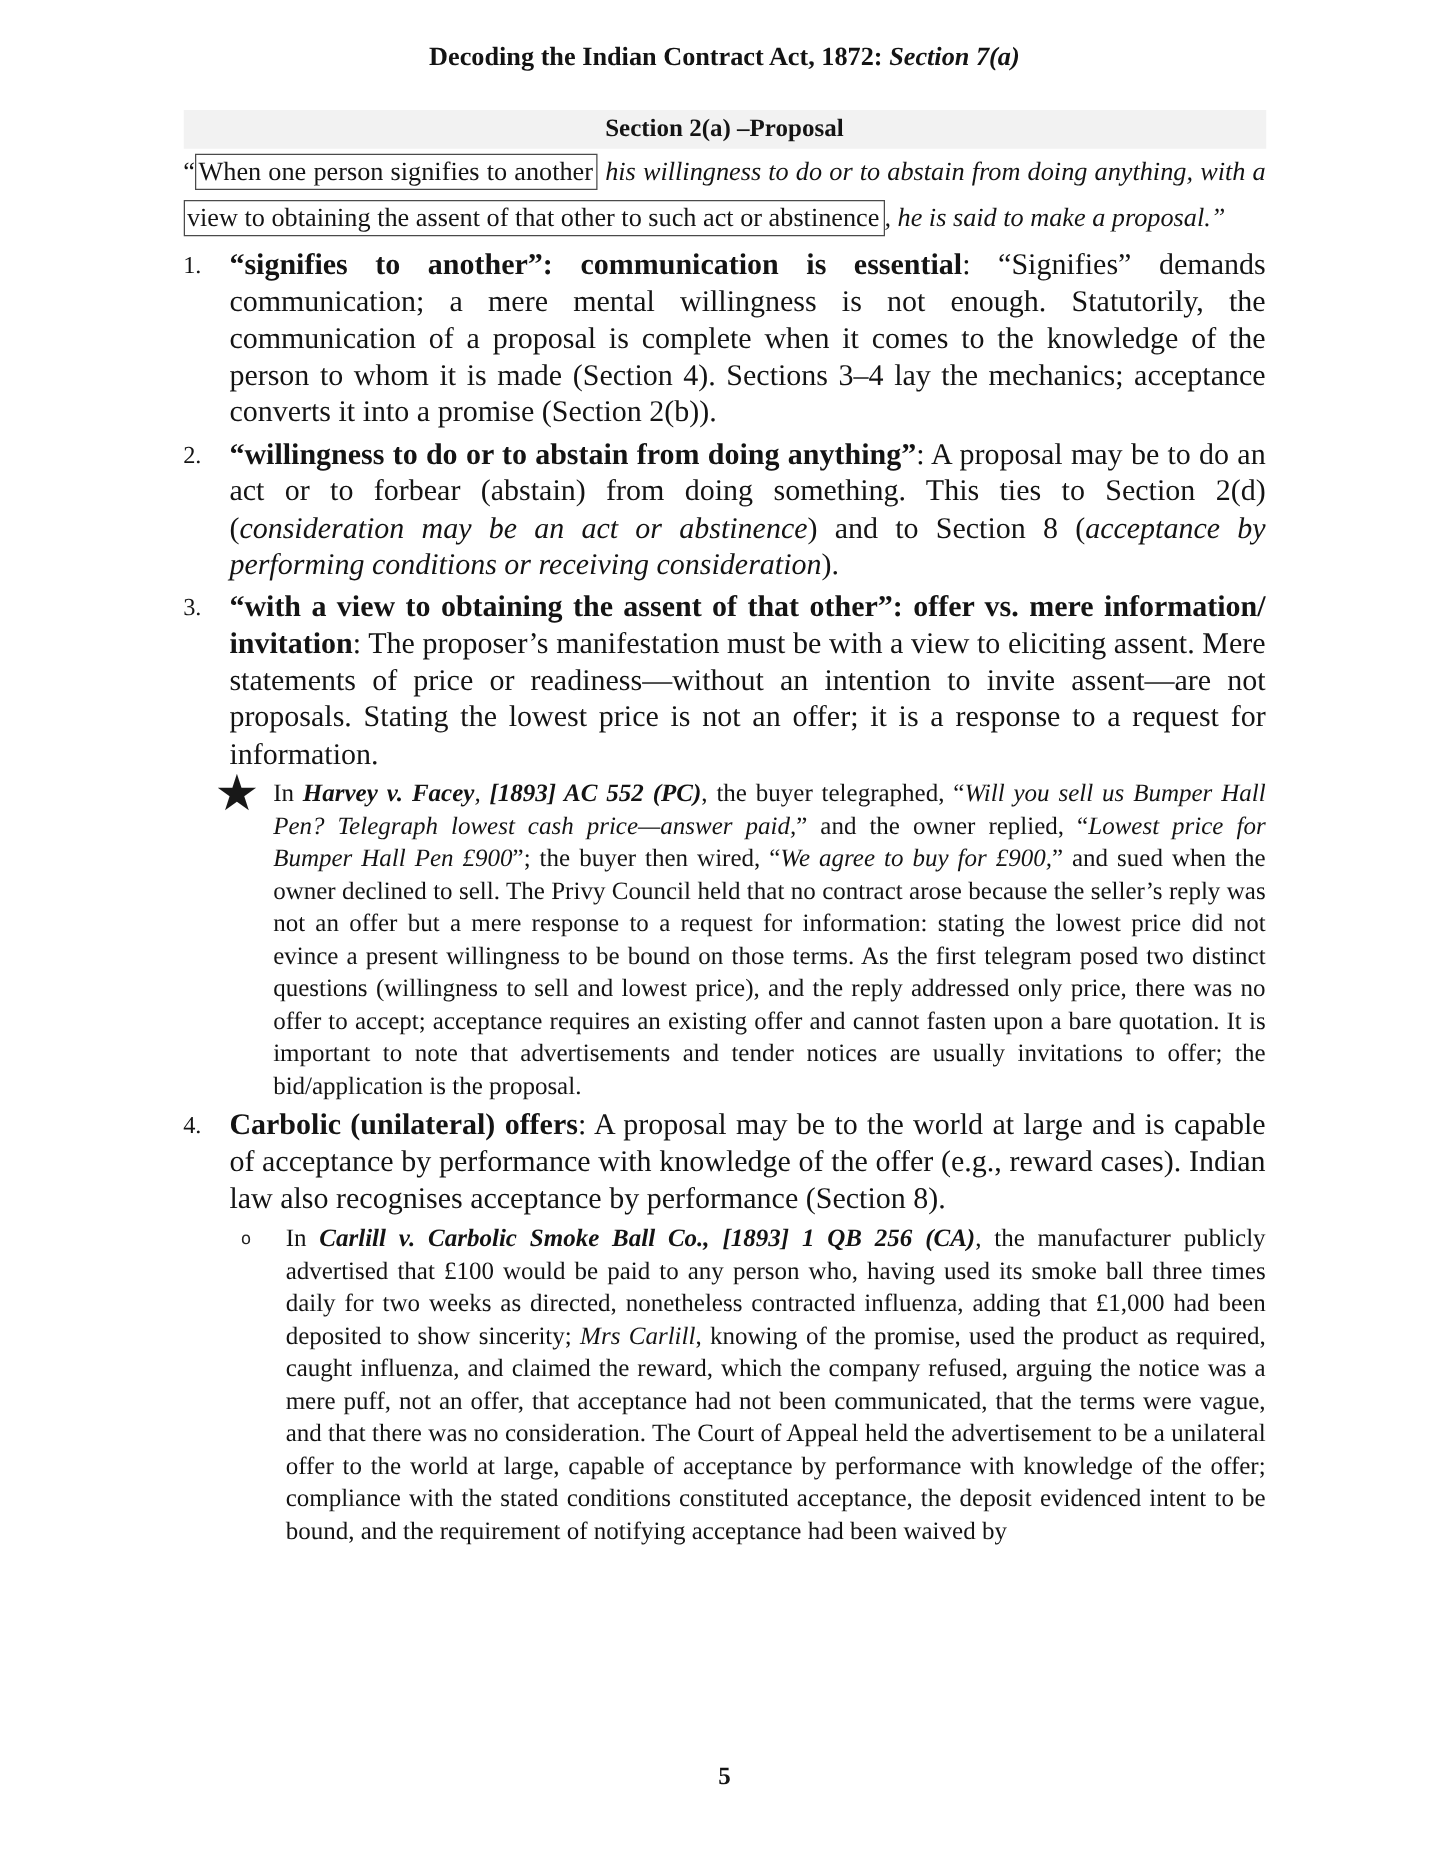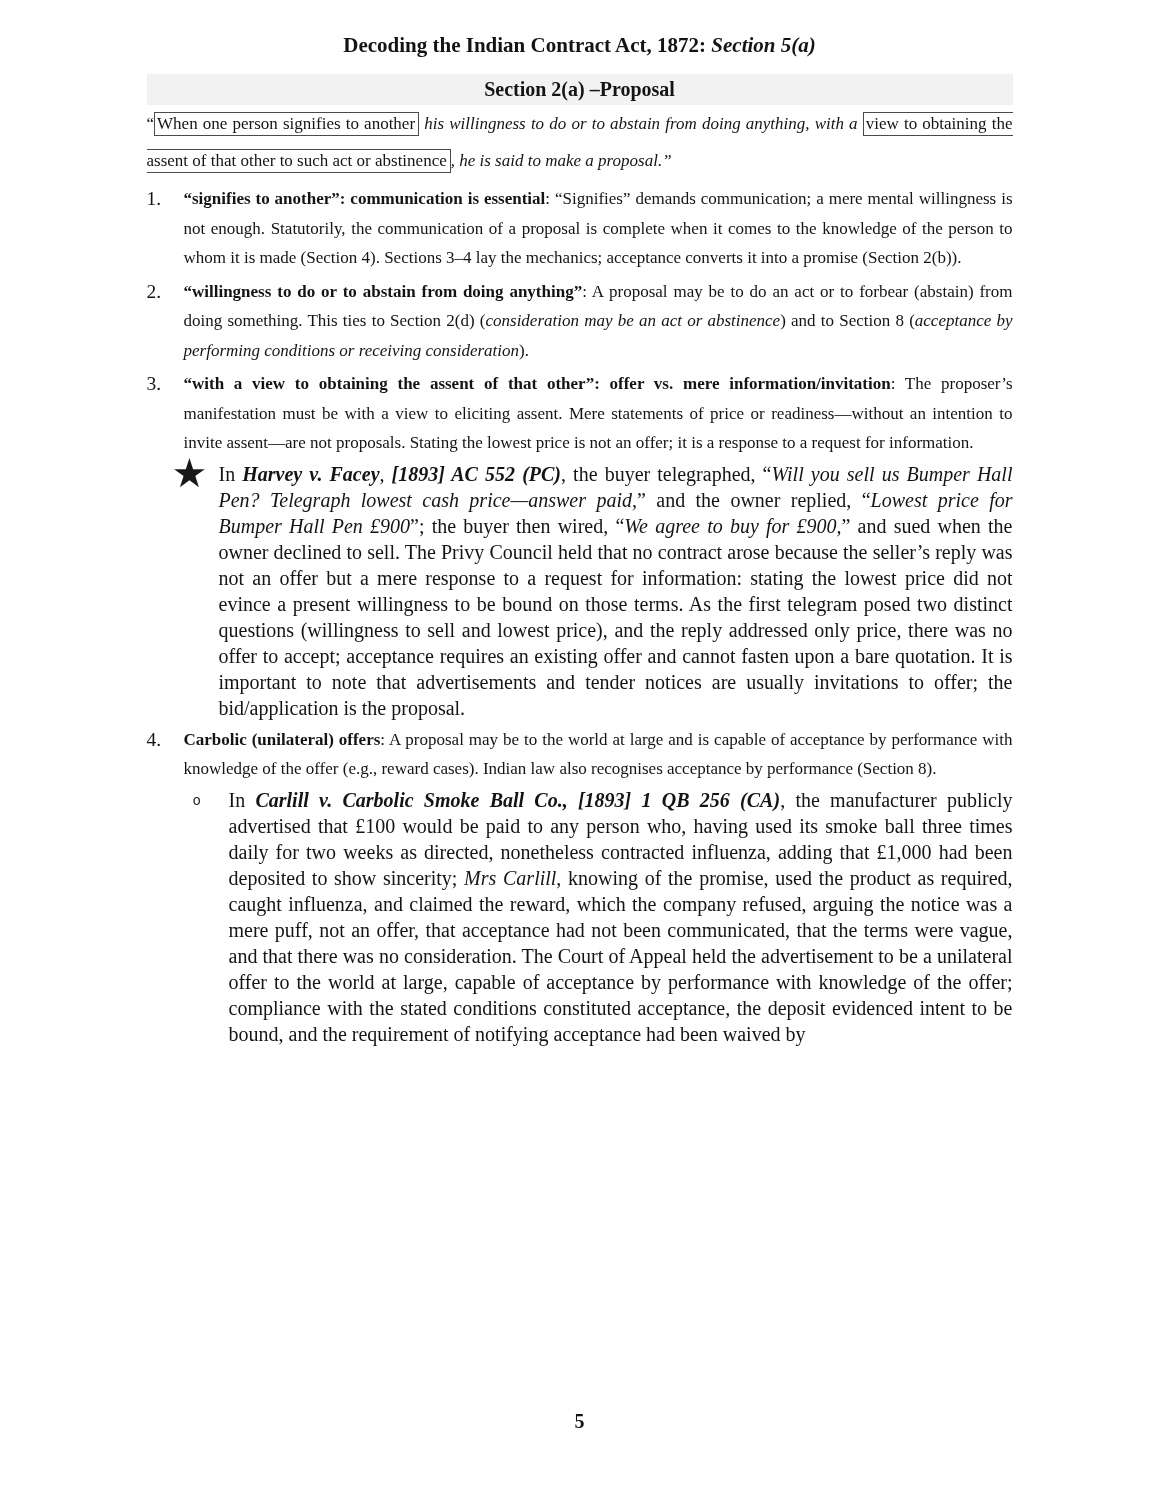--- a/index.html
+++ b/index.html
@@ -17,36 +17,36 @@
     margin: 0 auto;
     padding-top: 33px;
   }
   .doc-header {
     text-align: center;
     font-size: 21px;
     font-weight: bold;
     line-height: 24px;
   }
   .section-bar {
-    margin-top: 17px;
+    margin-top: 31px;
     background: #f2f2f2;
     text-align: center;
     font-size: 20px;
     font-weight: bold;
     line-height: 24px;
     padding: 3px 0 4px 0;
   }
   .section-label {
     margin-top: 5px;
     font-size: 20px;
     font-weight: bold;
     line-height: 28px;
   }
   .quote-para {
-    font-size: 17px;
+    font-size: 21px;
     line-height: 37px;
     text-align: justify;
   }
   .analysis-heading {
     margin-top: 9px;
     text-align: center;
     font-size: 20px;
     font-weight: bold;
     text-decoration: underline;
     line-height: 26px;
@@ -54,21 +54,21 @@
   .num-list { margin-top: 5px; }
   .list-item { display: flex; margin-top: 4px; }
   .item-number {
     flex: none;
     width: 37px;
     font-size: 19.5px;
     line-height: 29.5px;
   }
   .item-text {
     flex: 1;
-    font-size: 17px;
+    font-size: 24px;
     line-height: 29.5px;
     text-align: justify;
   }
   .sub-bullet {
     position: relative;
     margin-top: 3px;
   }
   .sub-bullet .sub-text {
     font-size: 20px;
     line-height: 26px;
@@ -113,21 +113,21 @@
     font-style: normal;
     border: 1.5px solid #4a4a4a;
     padding: 1px 3px 2px 2px;
   }
 </style>
 </head>
 <body>
 
 <div class="page-inner">
 
-  <div class="doc-header"><span class="run-b">Decoding the Indian Contract Act, 1872: </span><span class="run-bi">Section 5(a)</span></div>
+  <div class="doc-header"><span class="run-b">Decoding the Indian Contract Act, 1872: </span><span class="run-bi">Section 7(a)</span></div>
 
   <div class="section-bar">
     <span>Section 2(a) –Proposal</span>
   </div>
 
 
   <div class="quote-para"><span class="run-r">“</span><span class="run-box">When one person signifies to another</span><span class="run-i"> his willingness to do or to abstain from doing anything, with a </span><span class="run-box">view to obtaining the assent of that other to such act or abstinence</span><span class="run-i">, he is said to make a proposal</span><span class="run-i">.”</span></div>
 
 
   <div class="num-list">

